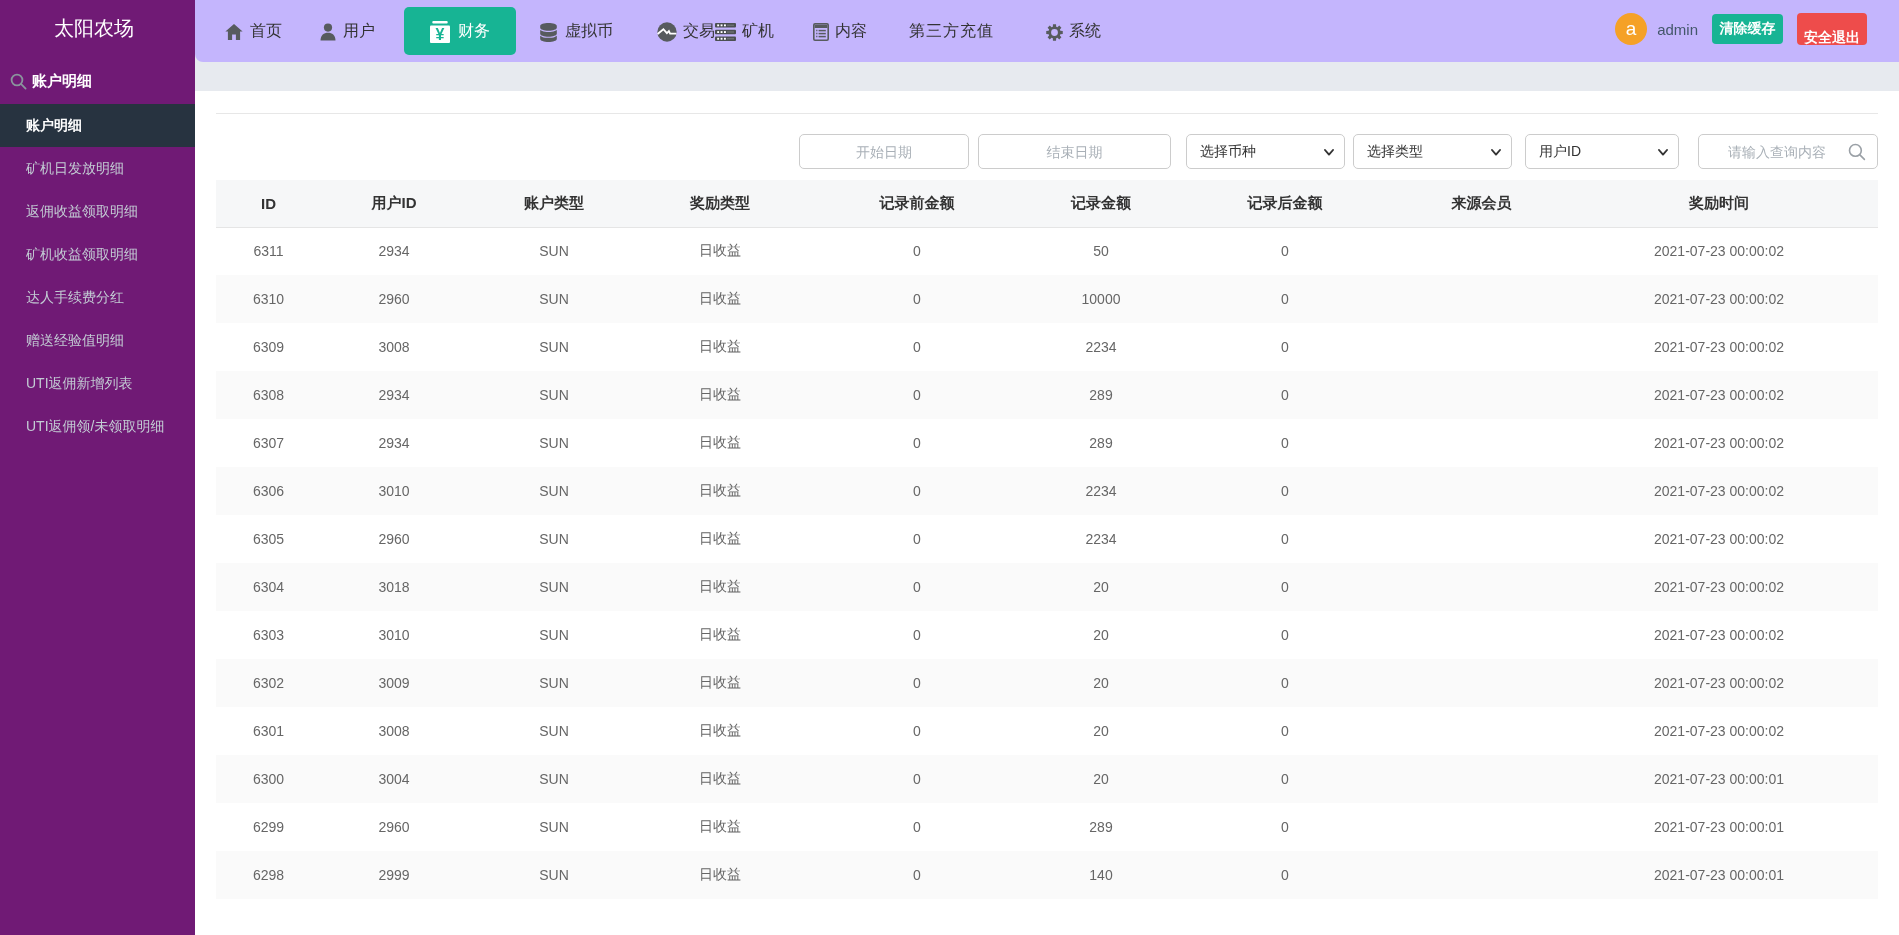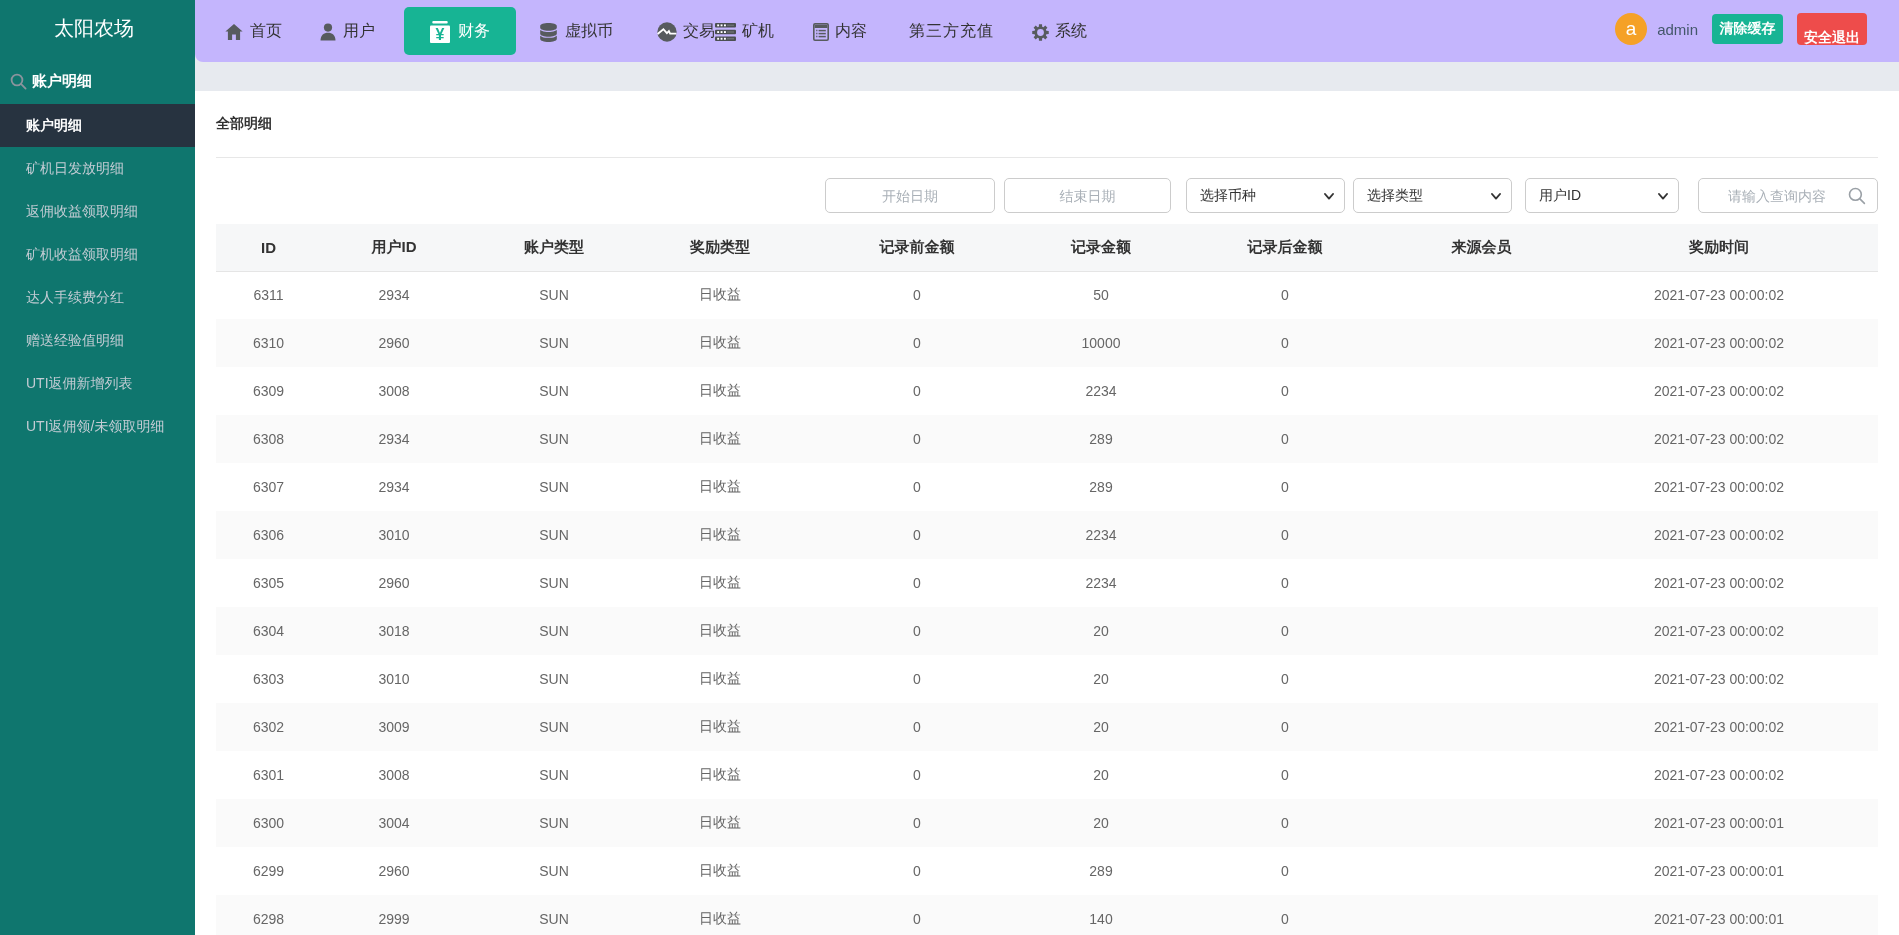--- a/index.html
+++ b/index.html
@@ -1,17 +1,17 @@
 <!DOCTYPE html>
 <html><head>
 <meta charset="utf-8">
 <style>
 * { box-sizing: border-box; margin: 0; padding: 0; }
 html,body { width: 1899px; height: 935px; overflow: hidden; font-family: "Liberation Sans", sans-serif; background:#fff; }
-.sidebar { position: fixed; left:0; top:0; width:195px; height:935px; background:#0f766e; z-index:10; }
+.sidebar { position: fixed; left:0; top:0; width:195px; height:935px; background:#701a75; z-index:10; }
 .brand { height:62px; line-height:56px; text-align:center; color:#fff; font-size:20px; padding-right:7px; }
 .side-head { height:42px; display:flex; align-items:center; padding-left:10px; color:#fff; font-weight:bold; font-size:15px; position:relative; top:-2px; }
 .side-head svg { margin-right:5px; }
 .menu { list-style:none; }
 .menu li { height:43px; line-height:43px; padding-left:26px; color:#c3ccd4; font-size:14px; white-space:nowrap; }
 .menu li.active { background:#273340; color:#fff; font-weight:bold; }
 .main { margin-left:195px; }
 .topbar { height:62px; background:#c4b5fd; display:flex; align-items:center; position:relative; border-radius:0 0 0 8px; z-index:2; }
 .nav { display:flex; align-items:center; list-style:none; margin-left:30px; }
 .nav li { display:flex; align-items:center; font-size:16px; color:#333; white-space:nowrap; }
@@ -109,39 +109,38 @@
             <rect x="1.6" y="1.6" width="12.8" height="3.4" fill="#575b5e"></rect>
             <g stroke="#575b5e" stroke-width="1.5">
               <line x1="3.2" y1="7.6" x2="4.4" y2="7.6"></line>
               <line x1="5.6" y1="7.6" x2="12.8" y2="7.6"></line>
               <line x1="3.2" y1="10.6" x2="4.4" y2="10.6"></line>
               <line x1="5.6" y1="10.6" x2="12.8" y2="10.6"></line>
               <line x1="3.2" y1="13.6" x2="4.4" y2="13.6"></line>
               <line x1="5.6" y1="13.6" x2="12.8" y2="13.6"></line>
             </g>
           </svg>内容</li>
-      <li style="margin-right:38px;letter-spacing:1px">第三方充值</li>
+      <li style="margin-right:52px;letter-spacing:1px">第三方充值</li>
       <li><svg width="17" height="17" viewBox="0 0 17 17" style="margin-right:6px">
             <path fill-rule="evenodd" d="M6.97 0.24 L10.03 0.24 L10.18 2.64 L11.46 3.16 L13.26 1.58 L15.42 3.74 L13.84 5.54 L14.36 6.82 L16.76 6.97 L16.76 10.03 L14.36 10.18 L13.84 11.46 L15.42 13.26 L13.26 15.42 L11.46 13.84 L10.18 14.36 L10.03 16.76 L6.97 16.76 L6.82 14.36 L5.54 13.84 L3.74 15.42 L1.58 13.26 L3.16 11.46 L2.64 10.18 L0.24 10.03 L0.24 6.97 L2.64 6.82 L3.16 5.54 L1.58 3.74 L3.74 1.58 L5.54 3.16 L6.82 2.64 Z M8.5 5.1 A3.4 3.4 0 1 0 8.5 11.9 A3.4 3.4 0 1 0 8.5 5.1 Z" fill="#575b5e"></path>
           </svg>系统</li>
     </ul>
     <div class="user-area">
       <div class="avatar">a</div>
         <span class="uname">admin</span>
       <button class="btn btn-green">清除缓存</button>
       <button class="btn btn-red">安全退出</button>
     </div>
   </header>
   <div class="gray-gap"></div>
   <div class="content">
-    <div class="tab">全部明细</div>
     <div class="divider"></div>
     <div class="filters">
       <input class="inp" style="width: 170px;" placeholder="开始日期">
-      <input class="inp" style="width: 167px; margin-left: 9px;" placeholder="结束日期">
+      <input class="inp" style="width: 193px; margin-left: 9px;" placeholder="结束日期">
       <div class="selbox" style="width:159px;margin-left:15px">选择币种<svg width="10" height="7" viewBox="0 0 10 7">
             <path d="M1 1 L5 5.6 L9 1" fill="none" stroke="#333" stroke-width="1.9" stroke-linecap="round" stroke-linejoin="round"></path>
           </svg></div>
       <div class="selbox" style="width:159px;margin-left:8px">选择类型<svg width="10" height="7" viewBox="0 0 10 7">
             <path d="M1 1 L5 5.6 L9 1" fill="none" stroke="#333" stroke-width="1.9" stroke-linecap="round" stroke-linejoin="round"></path>
           </svg></div>
       <div class="selbox" style="width:154px;margin-left:13px">用户ID<svg width="10" height="7" viewBox="0 0 10 7">
             <path d="M1 1 L5 5.6 L9 1" fill="none" stroke="#333" stroke-width="1.9" stroke-linecap="round" stroke-linejoin="round"></path>
           </svg></div>
       <div class="searchbox" style="margin-left:19px">

